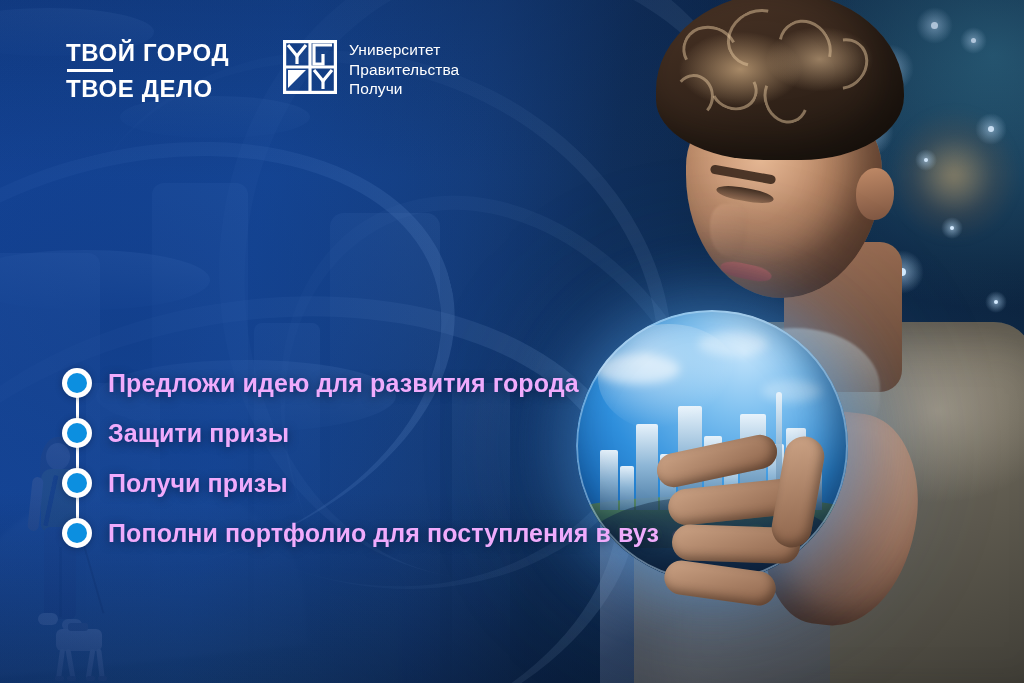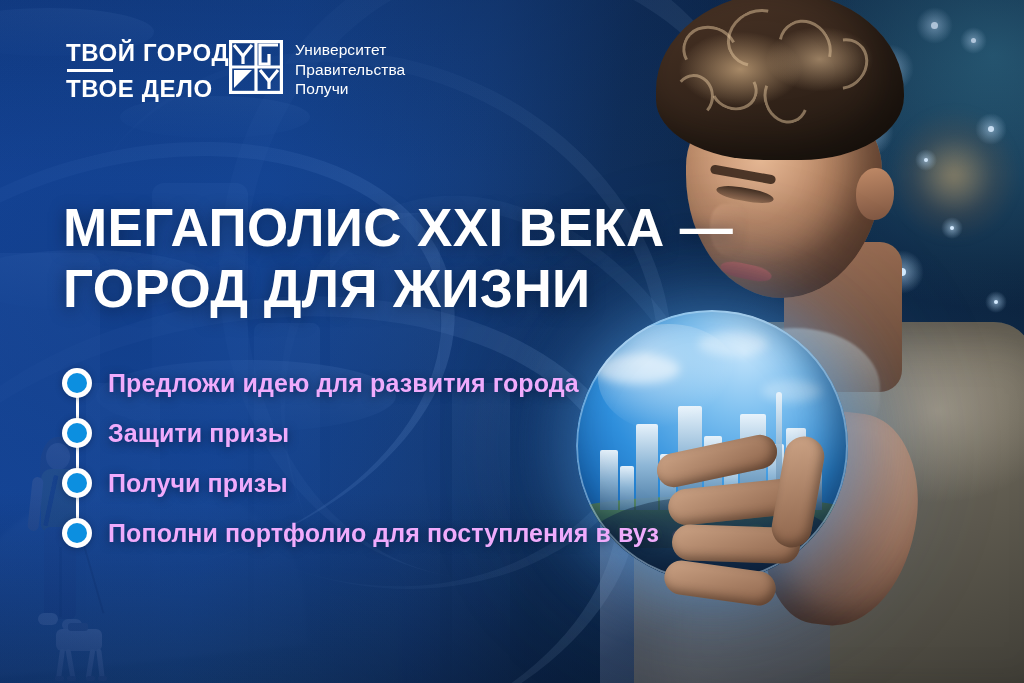--- a/index.html
+++ b/index.html
@@ -288,21 +288,21 @@
   }
   .sph-rim {
     position:absolute; inset:0; border-radius:50%;
     box-shadow: inset 0 0 0 2px rgba(200,230,255,.45), inset -14px -18px 40px rgba(6,24,52,.55);
   }
 
   
   .content { position:absolute; inset:0; }
 
   
-  .header { position:absolute; left:66px; top:40px; display:flex; align-items:flex-start; }
+  .header { position:absolute; left:66px; top:40px; display:flex; align-items:flex-start; gap:54px; }
 
   .brand-tg { color:#fff; }
   .brand-tg .bl {
     font-size:24px; font-weight:700; letter-spacing:.6px; line-height:1.06;
     font-family:"Liberation Sans", sans-serif; white-space:nowrap;
   }
   .brand-rule { width:46px; height:3px; background:#fff; margin:4px 0 4px 1px; }
 
   .brand-upm { display:flex; align-items:flex-start; gap:12px; }
   .upm-mark { width:54px; height:54px; flex:0 0 54px; }
@@ -534,24 +534,20 @@
         </span>
         <span class="upm-name">
           <span>Университет</span><br>
           <span>Правительства</span><br>
           <span>Получи</span>
         </span>
       </div>
     </div>
 
 
-    <div class="headline">
-      <span class="hl">МЕГАПОЛИС XXI ВЕКА —</span>
-      <span class="hl">ГОРОД ДЛЯ ЖИЗНИ</span>
-    </div>
 
     <div class="bullets">
       <div class="bullet-row">
         <span class="bullet-line"></span>
         <span class="bullet-mark">
             <span class="bullet-dot"></span>
           </span>
         <span class="bullet-text">Предложи идею для развития города</span>
       </div>
       <div class="bullet-row">

